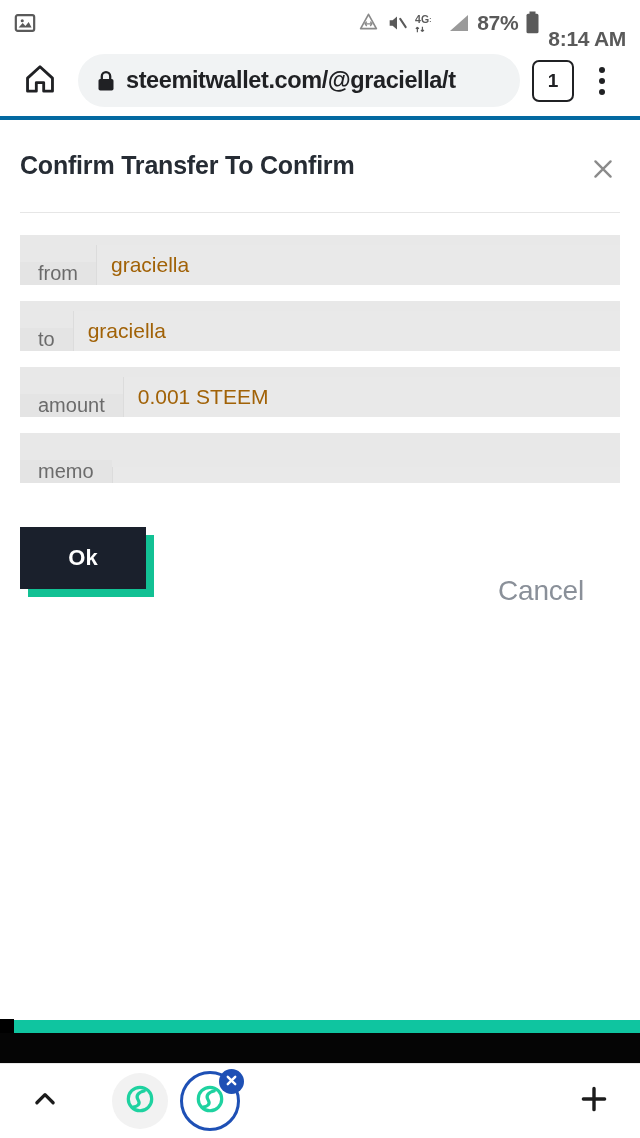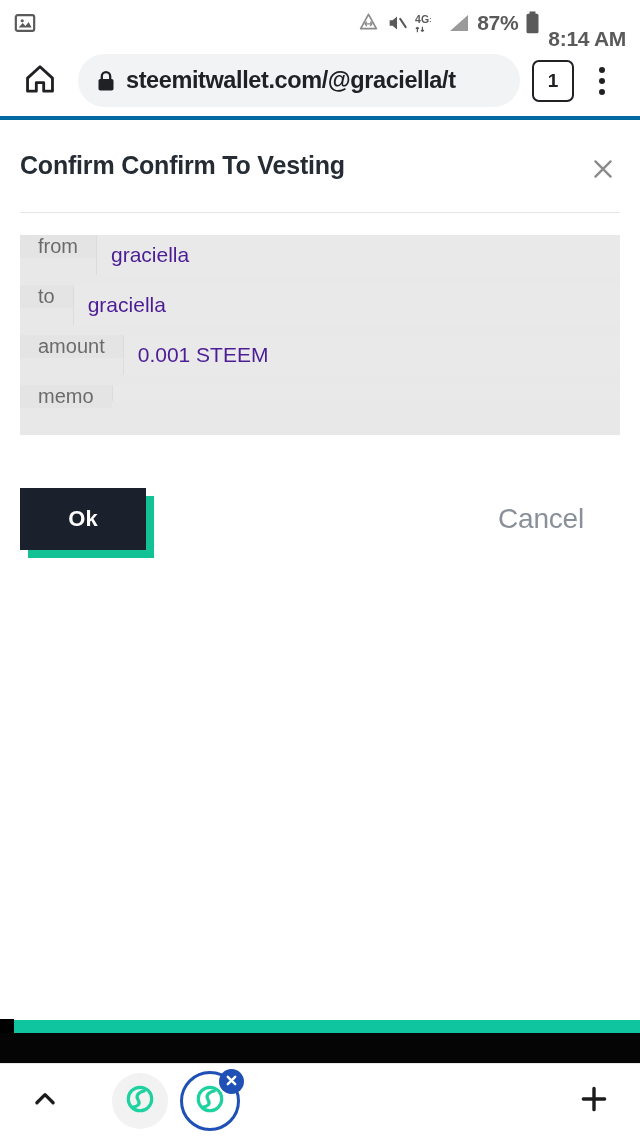--- a/index.html
+++ b/index.html
@@ -113,53 +113,55 @@
     margin-top:2px;
   }
   .divider{
     height:1px;background:#e6e6e6;width:100%;
   }
 
   
   .rows{padding-top:22px;}
   .row{
     display:flex;
-    align-items:flex-start;
+    align-items:flex-end;
     height:50px;
+    margin-bottom:16px;
     background:#e8e8e8;
   }
   .row-label{
     background:#e4e4e4;
     display:flex;align-items:center;
     padding:0 18px;
     font-size:20px;
     color:#6b6b6b;
     white-space:nowrap;
     box-sizing:border-box;
   }
   .row-value{
     flex:1 1 auto;
     background:#e9e9e9;
     display:flex;align-items:center;
     padding:8px 14px;
     font-size:21px;
-    color:#4c1d95;
+    color:#a16207;
     border-left:1px solid #dcdcdc;
     box-sizing:border-box;
     min-width:0;
     overflow:hidden;
     white-space:nowrap;
   }
 
   
   .actions{
-    display:flex;align-items:center;
+    display:flex;align-items:flex-start;
     margin-top:44px;
     position:relative;
     height:80px;
+    flex-direction:column;
   }
   .ok-wrap{
     position:relative;
     width:126px;height:62px;
   }
   .ok-shadow{
     position:absolute;
     left:8px;top:8px;
     width:126px;height:62px;
     background:#12c194;
@@ -338,21 +340,21 @@
     <span class="menu-dot"></span>
     <span class="menu-dot"></span>
   </div>
 </div>
 
 <div class="page">
 
   <div class="dialog">
 
     <div class="dialog-head">
-      <div class="dialog-title">Confirm Confirm To Vesting</div>
+      <div class="dialog-title">Confirm Transfer To Confirm</div>
       <div class="dialog-close">
         <span>
           <svg width="26" height="26" viewBox="0 0 24 24">
             <path d="M5 5l14 14M19 5L5 19" stroke="#8b8b8b" stroke-width="2.2" stroke-linecap="round"></path>
           </svg>
         </span>
       </div>
     </div>
 
     <div class="divider"></div>

